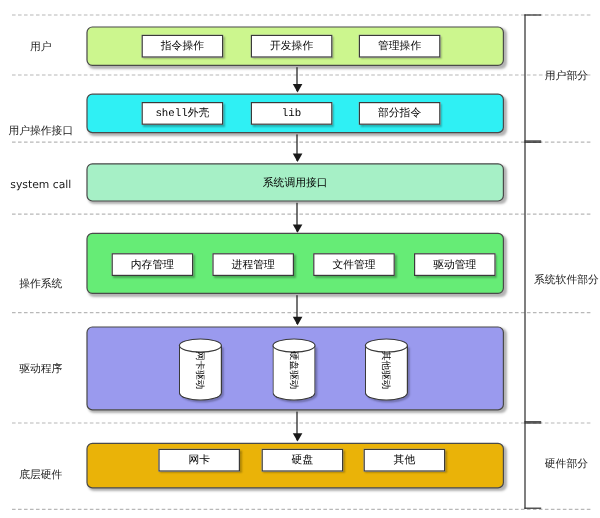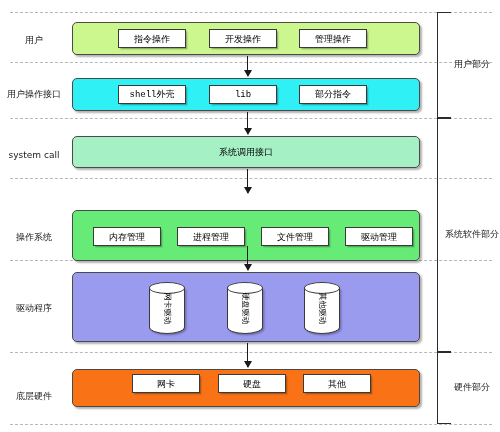--- a/index.html
+++ b/index.html
@@ -43,23 +43,23 @@
     left: 72px;
     width: 348px;
     border: 1px solid #4a4a4a;
     border-radius: 5px;
     box-sizing: border-box;
     box-shadow: 2px 2px 2px rgba(0,0,0,0.30);
   }
   .band-user      { background: #ccf68e; }
   .band-iface     { background: #2ff0f4; font-family: Liberation Mono, monospace; }
   .band-syscall   { background: #a6f0c6; }
-  .band-os        { background: #66ec76; margin-top: 16px; }
+  .band-os        { background: #66ec76; }
   .band-driver    { background: #9a9aee; }
-  .band-hw        { background: #f97316; }
+  .band-hw        { background: #eab308; }
 
   
   .node {
     position: absolute;
     background: #ffffff;
     border: 1px solid #3a3a3a;
     box-sizing: border-box;
     display: flex;
     align-items: center;
     justify-content: center;
@@ -177,21 +177,21 @@
   <div class="row-label" style="top:35px">用户</div>
 
   <div class="band band-user" style="top:22px;height:33px">
     <div class="node" style="left:45px;top:6px;width:68px;height:19px">指令操作</div>
     <div class="node" style="left:136px;top:6px;width:68px;height:19px">开发操作</div>
     <div class="node" style="left:226px;top:6px;width:68px;height:19px">管理操作</div>
   </div>
 
   <div class="arrow" style="top:56px;height:20px"></div>
 
-  <div class="row-label" style="top:89px">用户操作接口</div>
+  <div class="row-label" style="top:105px">用户操作接口</div>
 
   <div class="band band-iface" style="top:78px;height:33px">
     <div class="node" style="left:45px;top:6px;width:68px;height:19px">shell外壳</div>
     <div class="node" style="left:136px;top:6px;width:68px;height:19px">lib</div>
     <div class="node" style="left:226px;top:6px;width:68px;height:19px">部分指令</div>
   </div>
 
   <div class="arrow" style="top:112px;height:22px"></div>
 
   <div class="row-label" style="top:150px">system call</div>

